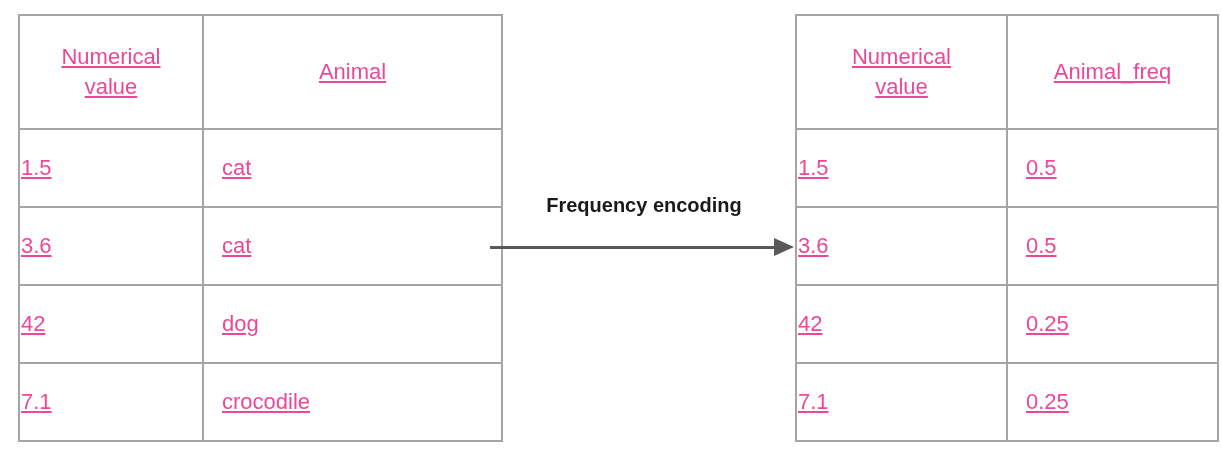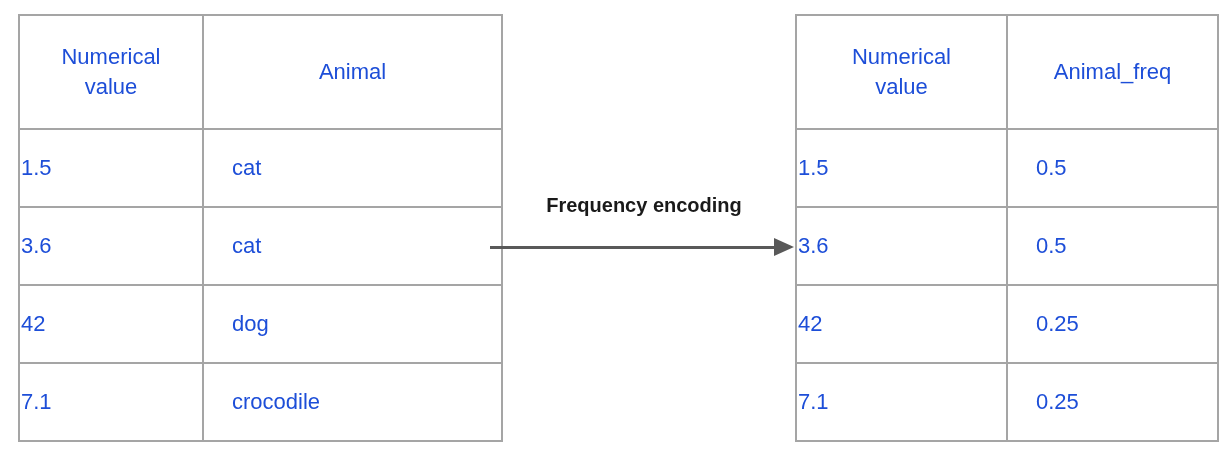--- a/index.html
+++ b/index.html
@@ -12,40 +12,41 @@
     position: relative;
     width: 1222px;
     height: 462px;
     background: #ffffff;
     overflow: hidden;
   }
   table.tbl {
     position: absolute;
     border-collapse: collapse;
     table-layout: fixed;
-    color: #1d4ed8;
+    color: #ec4899;
     font-size: 22px;
+    text-decoration: underline;
   }
   table.tbl th, table.tbl td {
     border: 2px solid #a5a5a5;
     background: #ffffff;
     vertical-align: middle;
     font-weight: normal;
   }
   table.tbl th {
     height: 110px;
     text-align: center;
     white-space: pre-line;
     line-height: 1.35;
   }
   table.tbl td {
     height: 74px;
   }
   td.c1, th.c1 { text-align: left; }
-  td.c2 { text-align: left; padding-left: 28px; }
+  td.c2 { text-align: left; padding-left: 18px; }
   th.c2 { text-align: center; }
 
   #left-table  { left: 18px;  top: 14px; width: 475px; }
   #left-table  .c1 { width: 180px; }
   #left-table  .c2 { width: 295px; }
 
   #right-table { left: 795px; top: 14px; width: 414px; }
   #right-table .c1 { width: 207px; }
   #right-table .c2 { width: 207px; }
 

